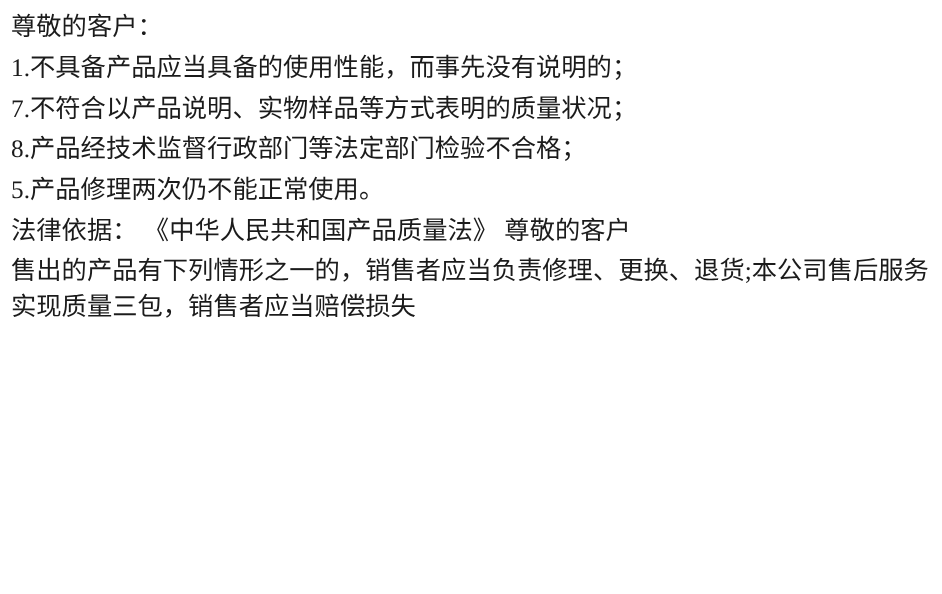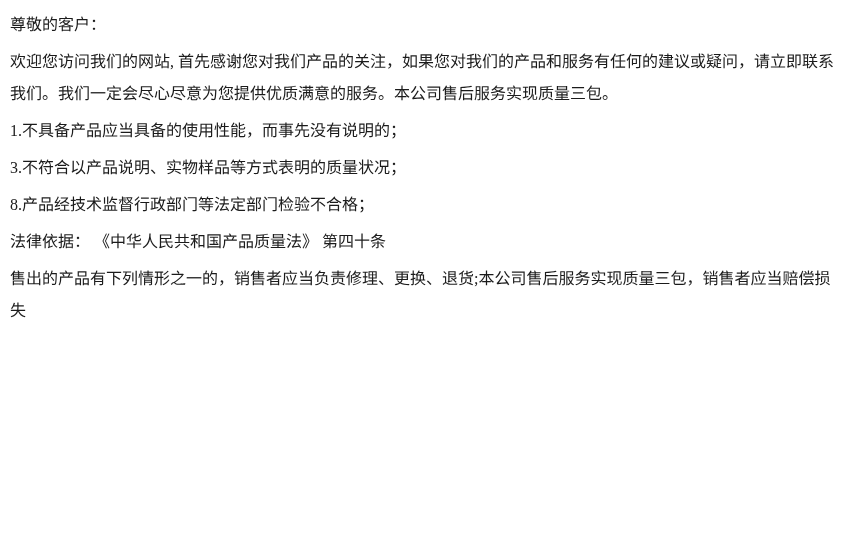--- a/index.html
+++ b/index.html
@@ -8,45 +8,45 @@
     height: 540px;
     background: #ffffff;
     overflow: hidden;
   }
   .doc-page {
     width: 856px;
     height: 540px;
     background: #ffffff;
     padding: 9px 10px 0 10px;
     font-family: "Liberation Serif", "DejaVu Serif", serif;
-    font-size: 16px;
+    font-size: 23px;
     line-height: 32px;
     color: #1b1b1b;
     -webkit-font-smoothing: antialiased;
   }
   .doc-page p {
     margin: 0 0 5px 0;
     text-align: left;
     word-break: break-all;
   }
 </style>
 </head>
 <body>
 
 <div class="doc-page">
   <p>尊敬的客户：</p>
 
-  <p>欢迎您访问我们的网站, 首先感谢您对我们产品的关注，如果您对我们的产品和服务有任何的建议或疑问，请立即联系我们。我们一定会尽心尽意为您提供优质满意的服务。本公司售后服务实现质量三包。</p>
 
 
 
   <p>1.不具备产品应当具备的使用性能，而事先没有说明的；</p>
 
 
-  <p>3.不符合以产品说明、实物样品等方式表明的质量状况；</p>
+  <p>7.不符合以产品说明、实物样品等方式表明的质量状况；</p>
 
   <p>8.产品经技术监督行政部门等法定部门检验不合格；</p>
 
+  <p>5.产品修理两次仍不能正常使用。</p>
 
-  <p>法律依据： 《中华人民共和国产品质量法》 第四十条</p>
+  <p>法律依据： 《中华人民共和国产品质量法》 尊敬的客户</p>
 
   <p>售出的产品有下列情形之一的，销售者应当负责修理、更换、退货;本公司售后服务实现质量三包，销售者应当赔偿损失</p>
 </div>
 
 </body></html>

